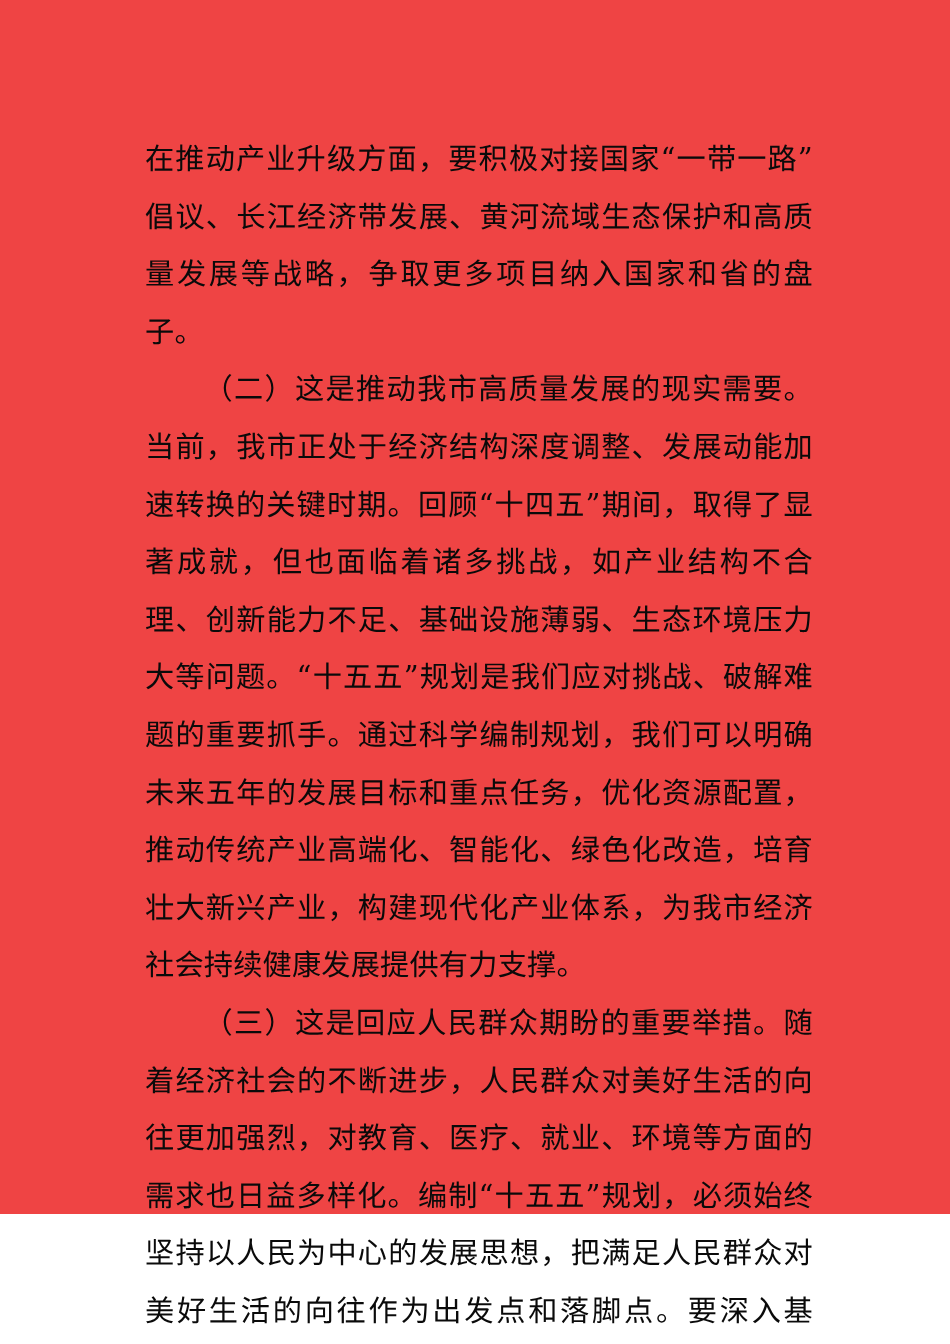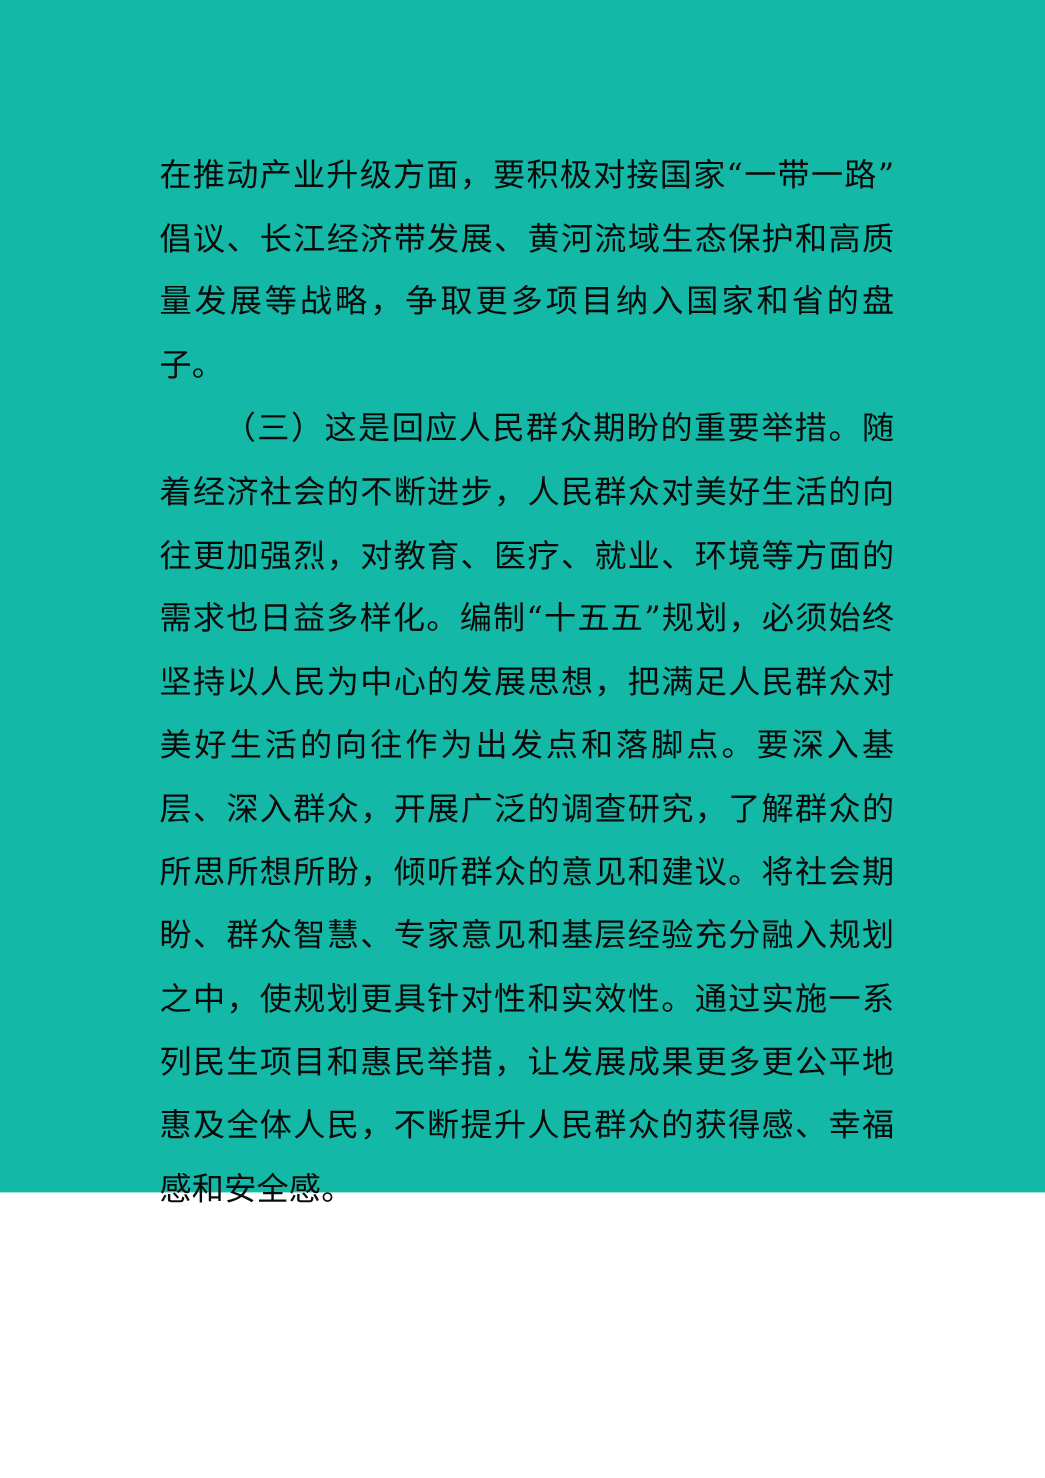--- a/index.html
+++ b/index.html
@@ -16,22 +16,22 @@
     font-family: "DejaVu Serif", "Liberation Serif", serif;
     color: #000000;
     -webkit-font-smoothing: antialiased;
   }
 
   
   .page {
     position: relative;
     box-sizing: border-box;
     width: 950px;
-    height: 1084px;
-    background: #14b8a6;
+    height: 1214px;
+    background: #ef4444;
     padding: 0;
   }
 
   
   .text-column {
     position: absolute;
     left: 145px;
     top: 131px;
     width: 668px;
   }
@@ -62,18 +62,19 @@
 </style>
 </head>
 <body>
 
 <div class="page">
 
   <div class="text-column">
 
     <p class="para continuation">在推动产业升级方面，要积极对接国家“一带一路”倡议、长江经济带发展、黄河流域生态保护和高质量发展等战略，争取更多项目纳入国家和省的盘子。</p>
 
+    <p class="para indented">（二）这是推动我市高质量发展的现实需要。当前，我市正处于经济结构深度调整、发展动能加速转换的关键时期。回顾“十四五”期间，取得了显著成就，但也面临着诸多挑战，如产业结构不合理、创新能力不足、基础设施薄弱、生态环境压力大等问题。“十五五”规划是我们应对挑战、破解难题的重要抓手。通过科学编制规划，我们可以明确未来五年的发展目标和重点任务，优化资源配置，推动传统产业高端化、智能化、绿色化改造，培育壮大新兴产业，构建现代化产业体系，为我市经济社会持续健康发展提供有力支撑。</p>
 
     <p class="para indented">（三）这是回应人民群众期盼的重要举措。随着经济社会的不断进步，人民群众对美好生活的向往更加强烈，对教育、医疗、就业、环境等方面的需求也日益多样化。编制“十五五”规划，必须始终坚持以人民为中心的发展思想，把满足人民群众对美好生活的向往作为出发点和落脚点。要深入基层、深入群众，开展广泛的调查研究，了解群众的所思所想所盼，倾听群众的意见和建议。将社会期盼、群众智慧、专家意见和基层经验充分融入规划之中，使规划更具针对性和实效性。通过实施一系列民生项目和惠民举措，让发展成果更多更公平地惠及全体人民，不断提升人民群众的获得感、幸福感和安全感。</p>
 
   </div>
 
 </div>
 
 </body></html>

